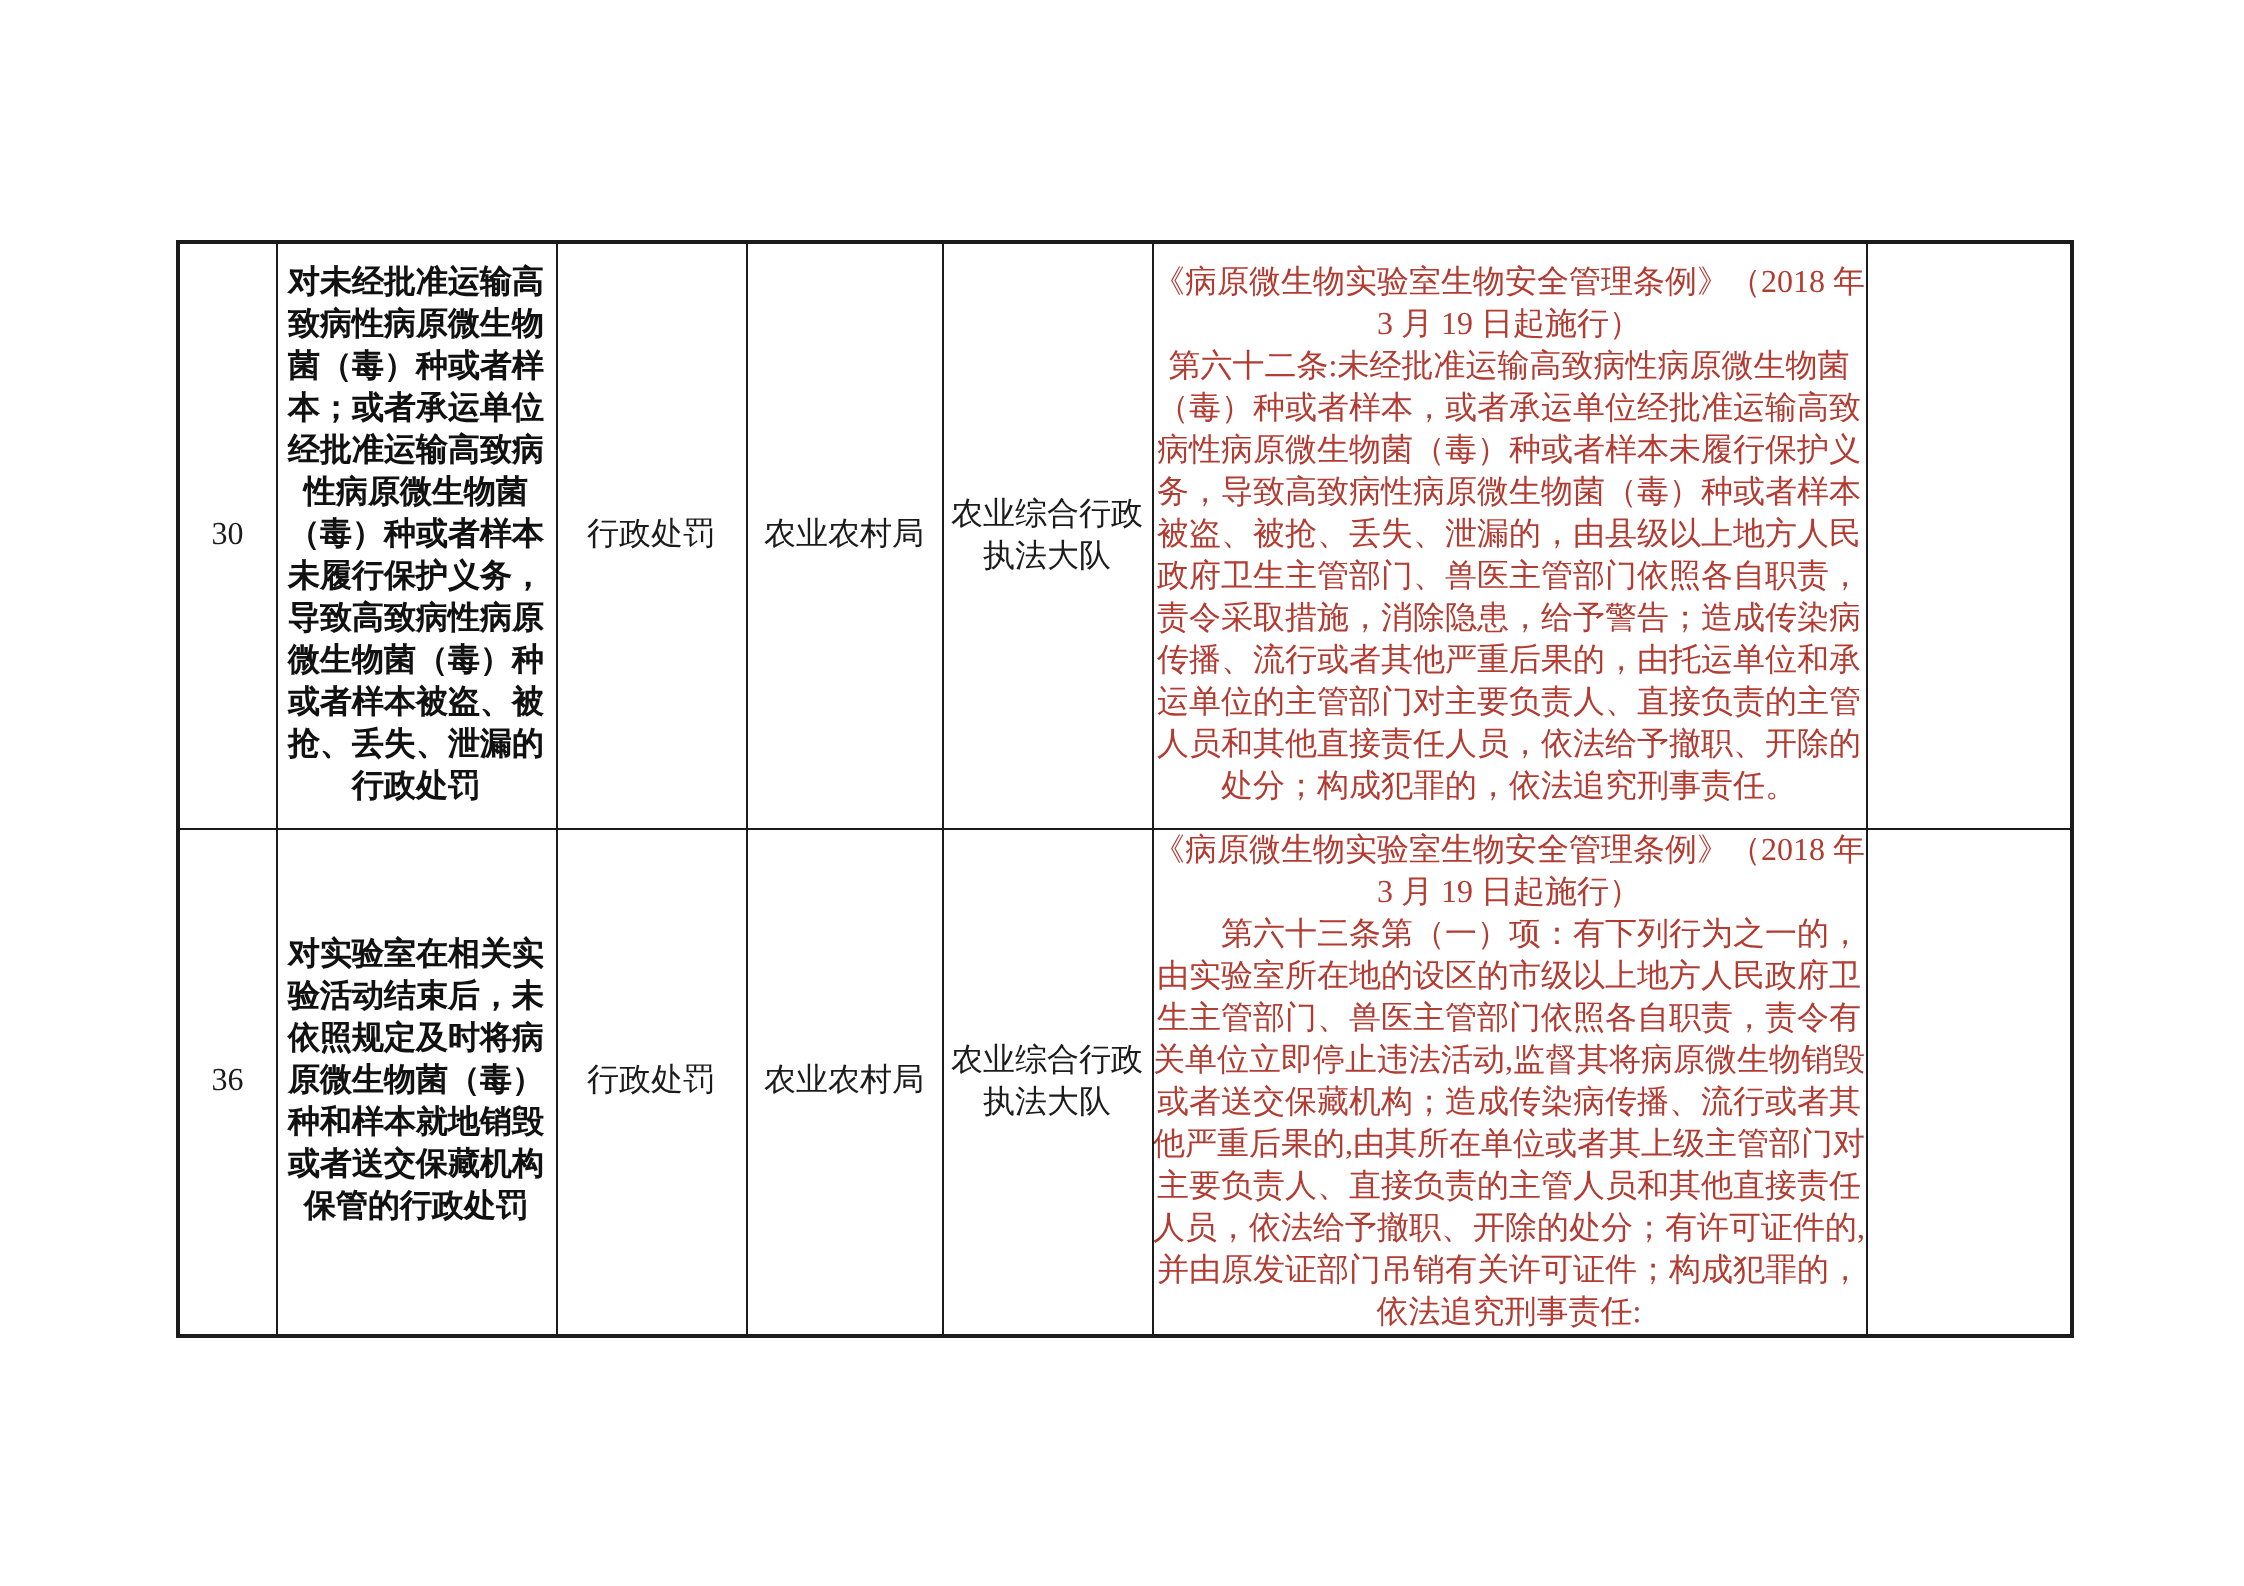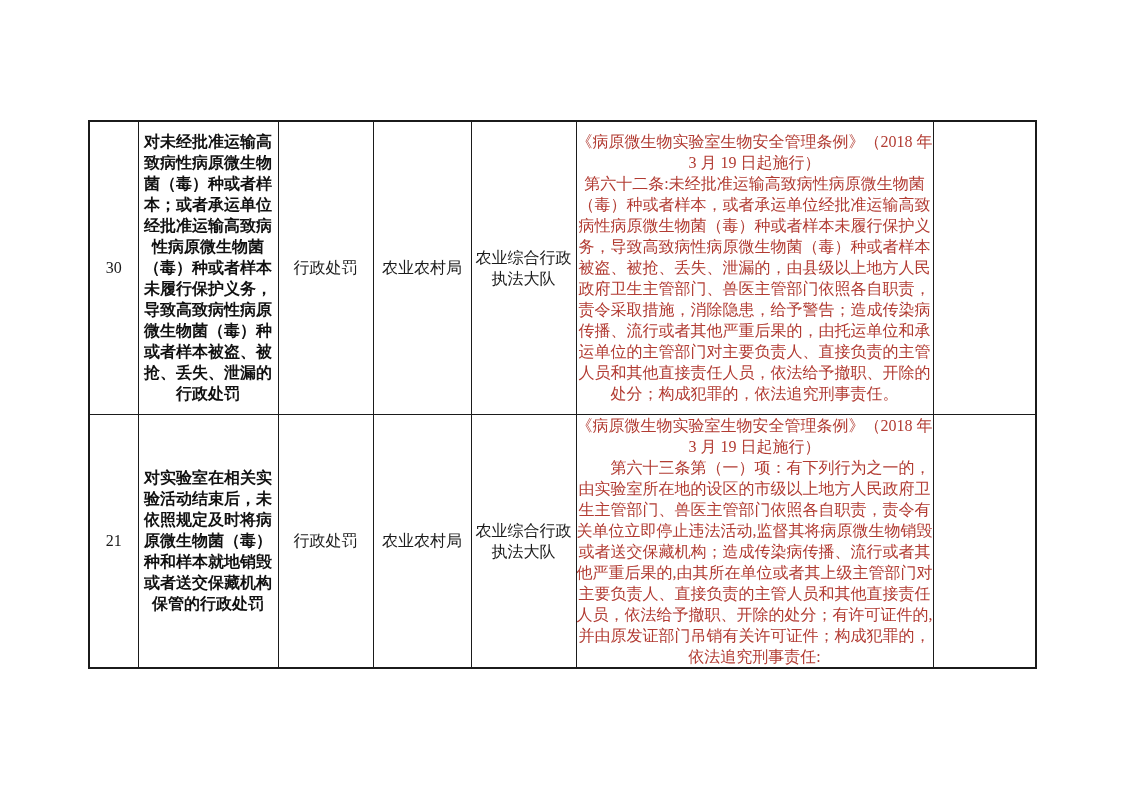--- a/index.html
+++ b/index.html
@@ -80,21 +80,21 @@
         <td class="c-no">30</td>
         <td class="c-item">对未经批准运输高致病性病原微生物菌（毒）种或者样本；或者承运单位经批准运输高致病性病原微生物菌（毒）种或者样本未履行保护义务，导致高致病性病原微生物菌（毒）种或者样本被盗、被抢、丢失、泄漏的行政处罚</td>
         <td class="c-type">行政处罚</td>
         <td class="c-dept">农业农村局</td>
         <td class="c-enforcer">农业综合行政执法大队</td>
         <td class="c-legal">《病原微生物实验室生物安全管理条例》（2018 年 3 月 19 日起施行）
 第六十二条:未经批准运输高致病性病原微生物菌（毒）种或者样本，或者承运单位经批准运输高致病性病原微生物菌（毒）种或者样本未履行保护义务，导致高致病性病原微生物菌（毒）种或者样本被盗、被抢、丢失、泄漏的，由县级以上地方人民政府卫生主管部门、兽医主管部门依照各自职责，责令采取措施，消除隐患，给予警告；造成传染病传播、流行或者其他严重后果的，由托运单位和承运单位的主管部门对主要负责人、直接负责的主管人员和其他直接责任人员，依法给予撤职、开除的处分；构成犯罪的，依法追究刑事责任。</td>
         <td class="c-remark"></td>
       </tr>
       <tr class="row-21">
-        <td class="c-no">21</td>
+        <td class="c-no">36</td>
         <td class="c-item">对实验室在相关实验活动结束后，未依照规定及时将病原微生物菌（毒）种和样本就地销毁或者送交保藏机构保管的行政处罚</td>
         <td class="c-type">行政处罚</td>
         <td class="c-dept">农业农村局</td>
         <td class="c-enforcer">农业综合行政执法大队</td>
         <td class="c-legal">《病原微生物实验室生物安全管理条例》（2018 年 3 月 19 日起施行）
 　　第六十三条第（一）项：有下列行为之一的，由实验室所在地的设区的市级以上地方人民政府卫生主管部门、兽医主管部门依照各自职责，责令有关单位立即停止违法活动,监督其将病原微生物销毁或者送交保藏机构；造成传染病传播、流行或者其他严重后果的,由其所在单位或者其上级主管部门对主要负责人、直接负责的主管人员和其他直接责任人员，依法给予撤职、开除的处分；有许可证件的,并由原发证部门吊销有关许可证件；构成犯罪的，依法追究刑事责任:</td>
         <td class="c-remark"></td>
       </tr>
     </tbody>
   </table>

